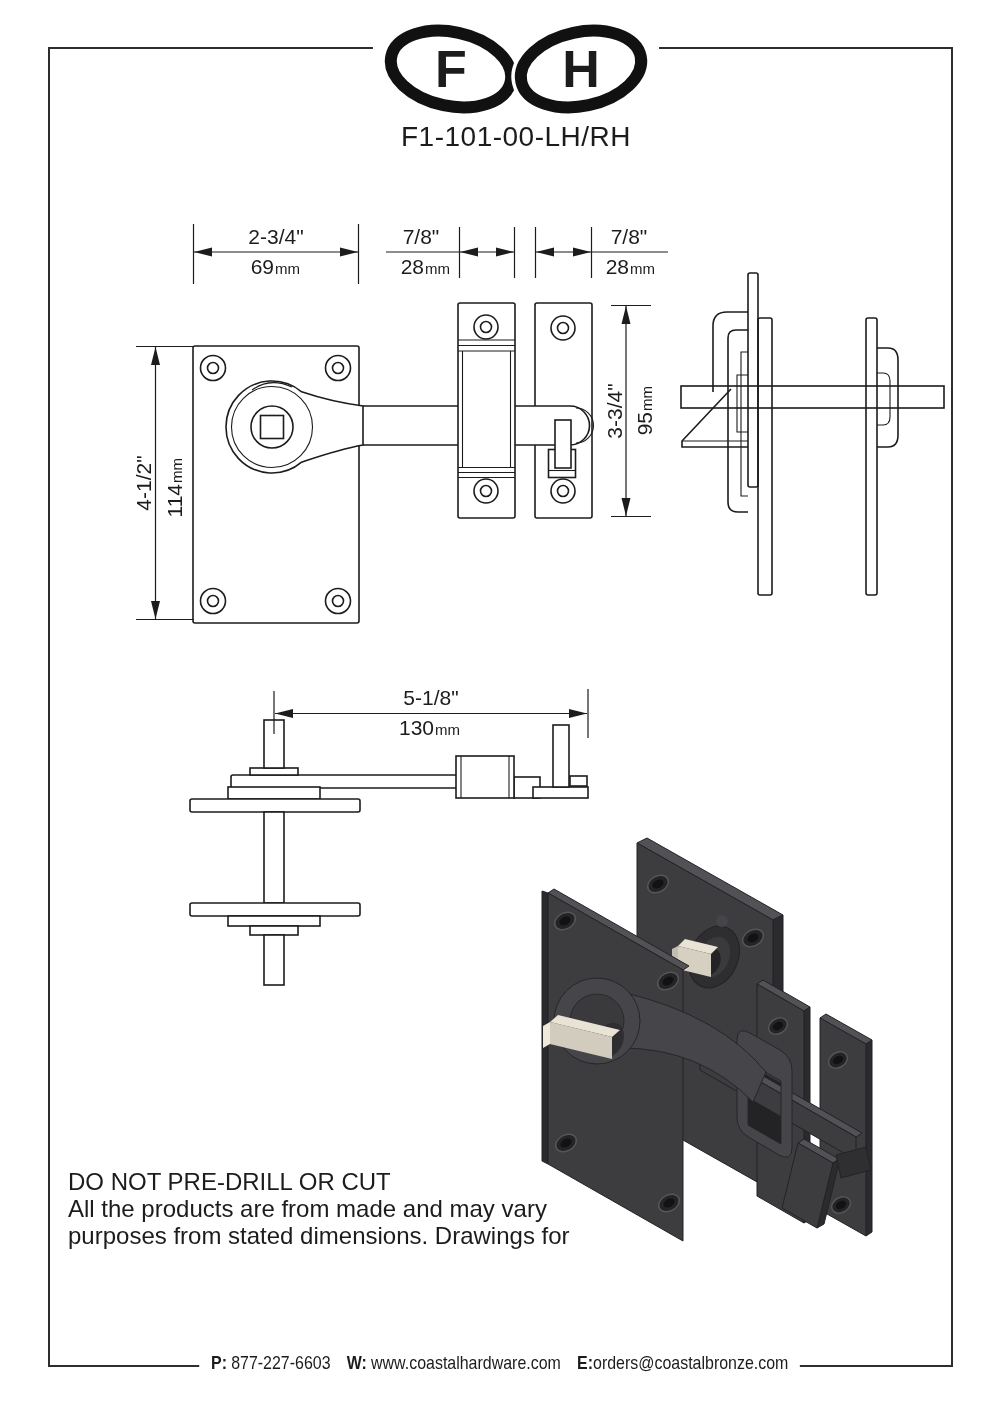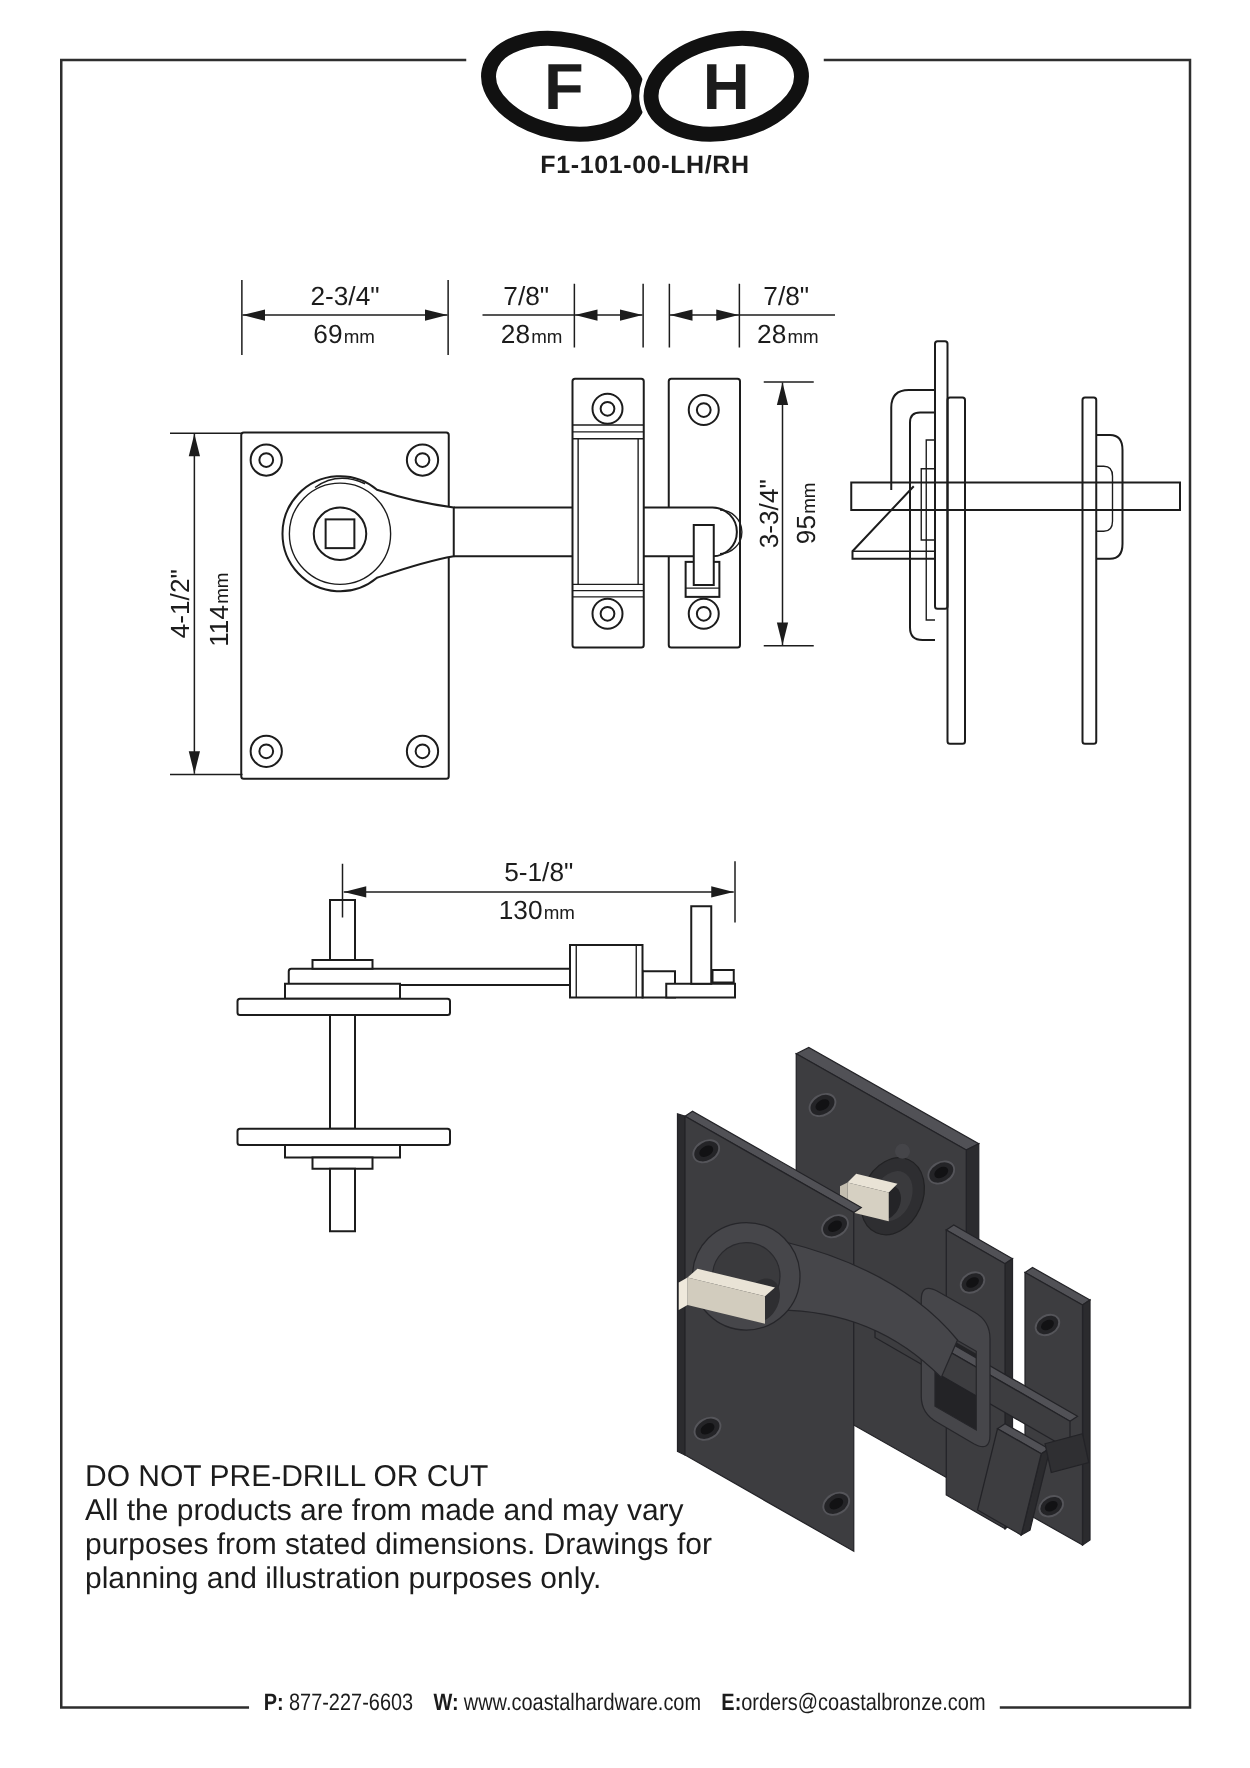--- a/index.html
+++ b/index.html
@@ -2,21 +2,21 @@
 <html><head>
 <meta charset="utf-8">
 <style>
   html,body{margin:0;padding:0;background:#fff;}
   .page{position:relative;width:1000px;height:1414px;background:#fff;overflow:hidden;
         font-family:"Liberation Sans",sans-serif;color:#1c1c1c;}
   .frame{position:absolute;left:48px;top:47px;width:905px;height:1320px;
          border:2px solid #2e2e2e;box-sizing:border-box;}
   .logo-wrap{position:absolute;left:373px;top:20px;width:286px;height:98px;background:#fff;}
   .title{position:absolute;left:266px;top:121px;width:500px;text-align:center;
-         font-size:20px;font-weight:bold;letter-spacing:.5px;}
+         font-size:28px;font-weight:normal;letter-spacing:.5px;}
   .drawing{position:absolute;left:0;top:0;width:1000px;height:1414px;}
   .notes{position:absolute;left:68px;top:1168px;font-size:24px;line-height:27px;}
   .footer{position:absolute;left:0;top:1352px;width:1000px;text-align:center;}
   .footer .inner{display:inline-block;background:#fff;padding:0 14px;font-size:19px;
                  transform:scaleX(.84);transform-origin:50% 50%;white-space:nowrap;}
   .footer b{font-weight:bold;}
   .footer .grp{margin-left:14px;}
   .footer .grp:first-child{margin-left:0;}
   .footer .lbl{margin-right:5px;}
   .footer .lbl.tight{margin-right:0;}
@@ -280,21 +280,20 @@
       <polygon points="833,1163 840,1159 824,1224 817,1228" class="m-dark"></polygon>
       <polygon points="798,1143 833,1163 817,1228 782,1208" class="m-face"></polygon>
       <polygon points="836,1155 866,1147 871,1170 841,1178" fill="#2f2f32" stroke="#232327"></polygon>
     </g>
   </svg>
 
   <div class="notes">
     <div>DO NOT PRE-DRILL OR CUT</div>
     <div>All the products are from made and may vary</div>
     <div>purposes from stated dimensions. Drawings for</div>
-    <div>planning and illustration purposes only.</div>
   </div>
 
   <div class="footer">
     <span class="inner">
       <span class="grp"><b class="lbl">P:</b><span>877-227-6603</span></span>
       <span class="grp"><b class="lbl">W:</b><span>www.coastalhardware.com</span></span>
       <span class="grp"><b class="lbl tight">E:</b><span>orders@coastalbronze.com</span></span>
     </span>
   </div>
 

